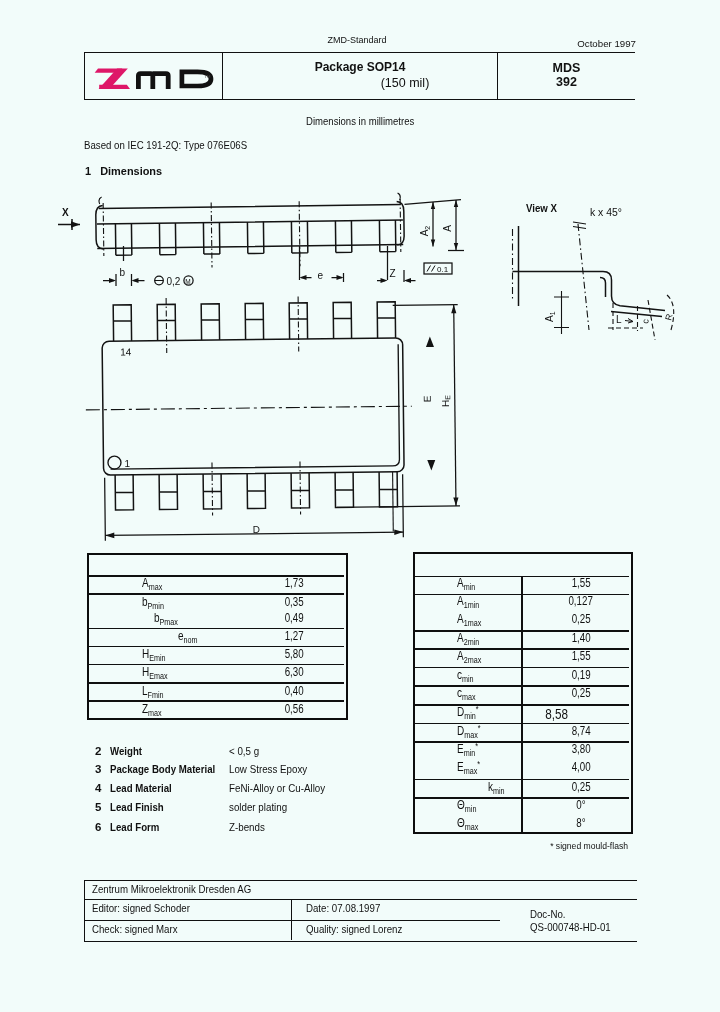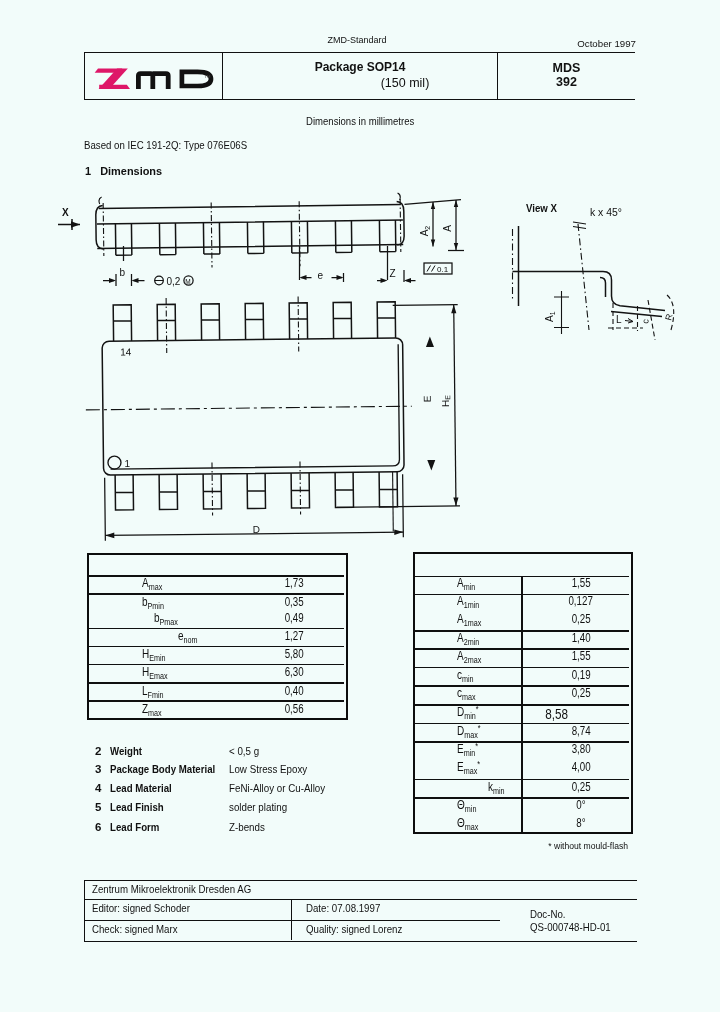--- a/index.html
+++ b/index.html
@@ -305,21 +305,21 @@
 
 <div class="abs" style="left:457px;top:779.6px;font-size:12.5px;margin-left:31px;"><span class="cx" style="transform:scaleX(0.8);">k<sub>min</sub></span></div>
 <div class="abs ctr" style="left:531px;top:779.6px;width:100px;font-size:12.5px;"><span class="cxc" style="transform:scaleX(0.78);">0,25</span></div>
 
 <div class="abs" style="left:457px;top:798.1px;font-size:12.5px;"><span class="cx" style="transform:scaleX(0.8);">Θ<sub>min</sub></span></div>
 <div class="abs ctr" style="left:531px;top:798.1px;width:100px;font-size:12.5px;"><span class="cxc" style="transform:scaleX(0.78);">0°</span></div>
 
 <div class="abs" style="left:457px;top:815.6px;font-size:12.5px;"><span class="cx" style="transform:scaleX(0.8);">Θ<sub>max</sub></span></div>
 <div class="abs ctr" style="left:531px;top:815.6px;width:100px;font-size:12.5px;"><span class="cxc" style="transform:scaleX(0.78);">8°</span></div>
 
-<div class="abs" style="left:430px;top:842px;width:198px;font-size:8.6px;text-align:right;">* without mould-flash</div>
+<div class="abs" style="left:430px;top:842px;width:198px;font-size:8.6px;text-align:right;">* signed mould-flash</div>
 
 <div class="abs b" style="left:95px;top:745.0px;font-size:11.5px;">2</div>
 <div class="abs b" style="left:110px;top:745.0px;font-size:11.5px;"><span class="cx" style="transform:scaleX(0.84);">Weight</span></div>
 <div class="abs" style="left:229px;top:745.0px;font-size:11.5px;"><span class="cx" style="transform:scaleX(0.85);">&lt; 0,5 g</span></div>
 
 <div class="abs b" style="left:95px;top:763.2px;font-size:11.5px;">3</div>
 <div class="abs b" style="left:110px;top:763.2px;font-size:11.5px;"><span class="cx" style="transform:scaleX(0.84);">Package Body Material</span></div>
 <div class="abs" style="left:229px;top:763.2px;font-size:11.5px;"><span class="cx" style="transform:scaleX(0.85);">Low Stress Epoxy</span></div>
 
 <div class="abs b" style="left:95px;top:782.3px;font-size:11.5px;">4</div>

